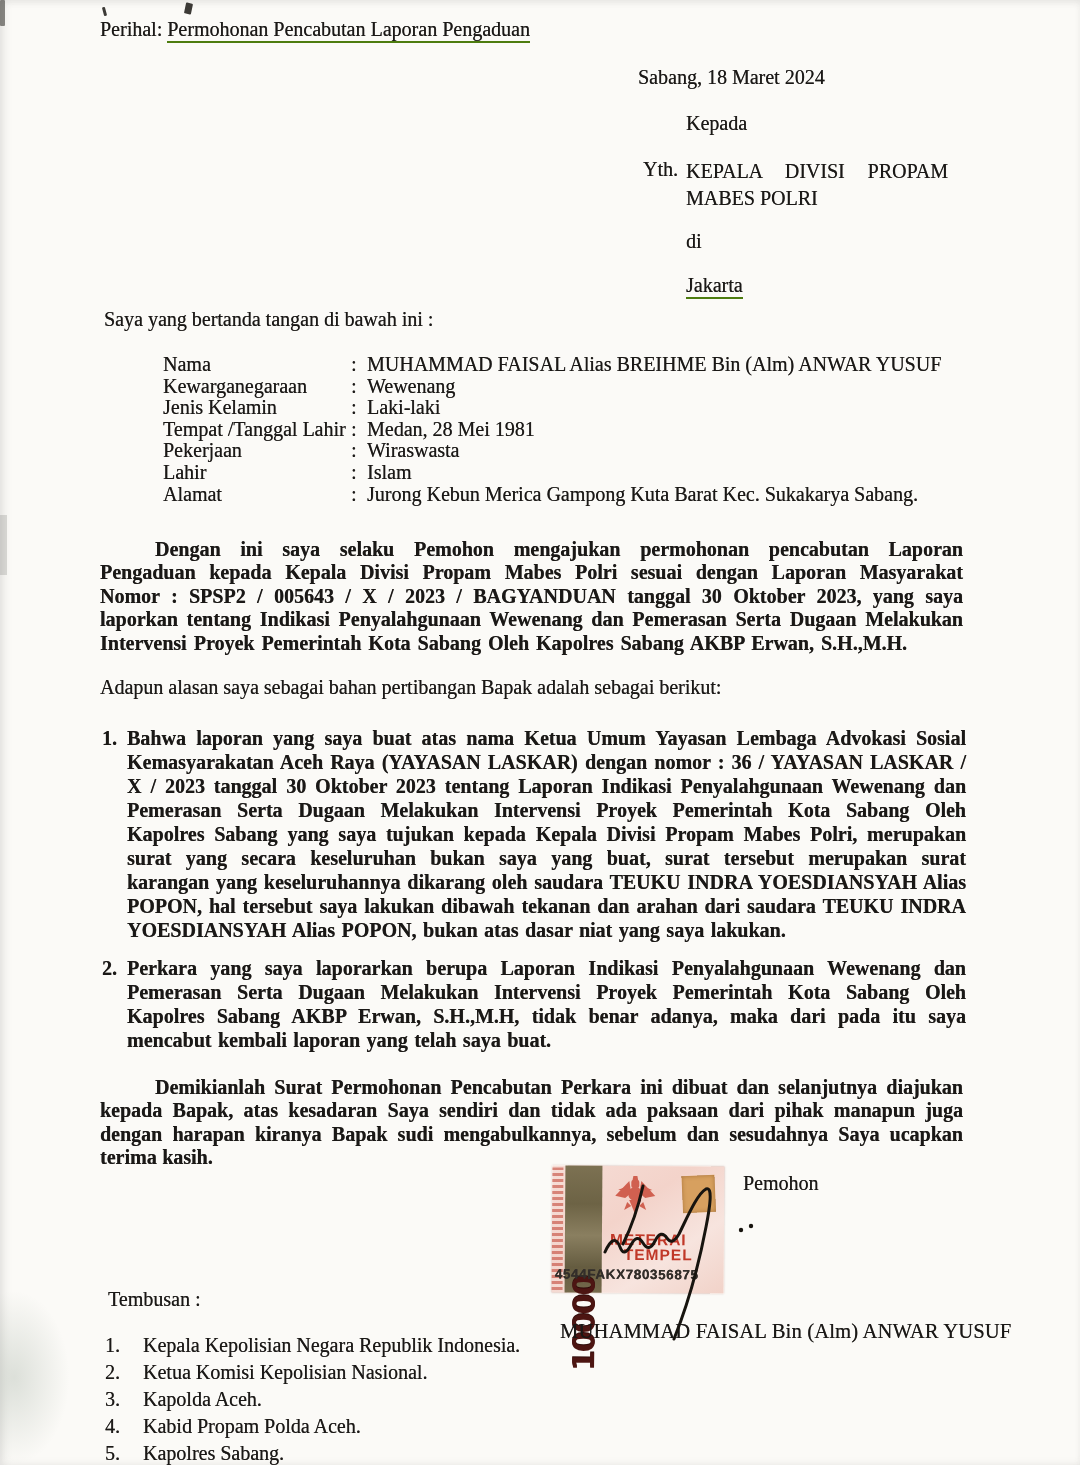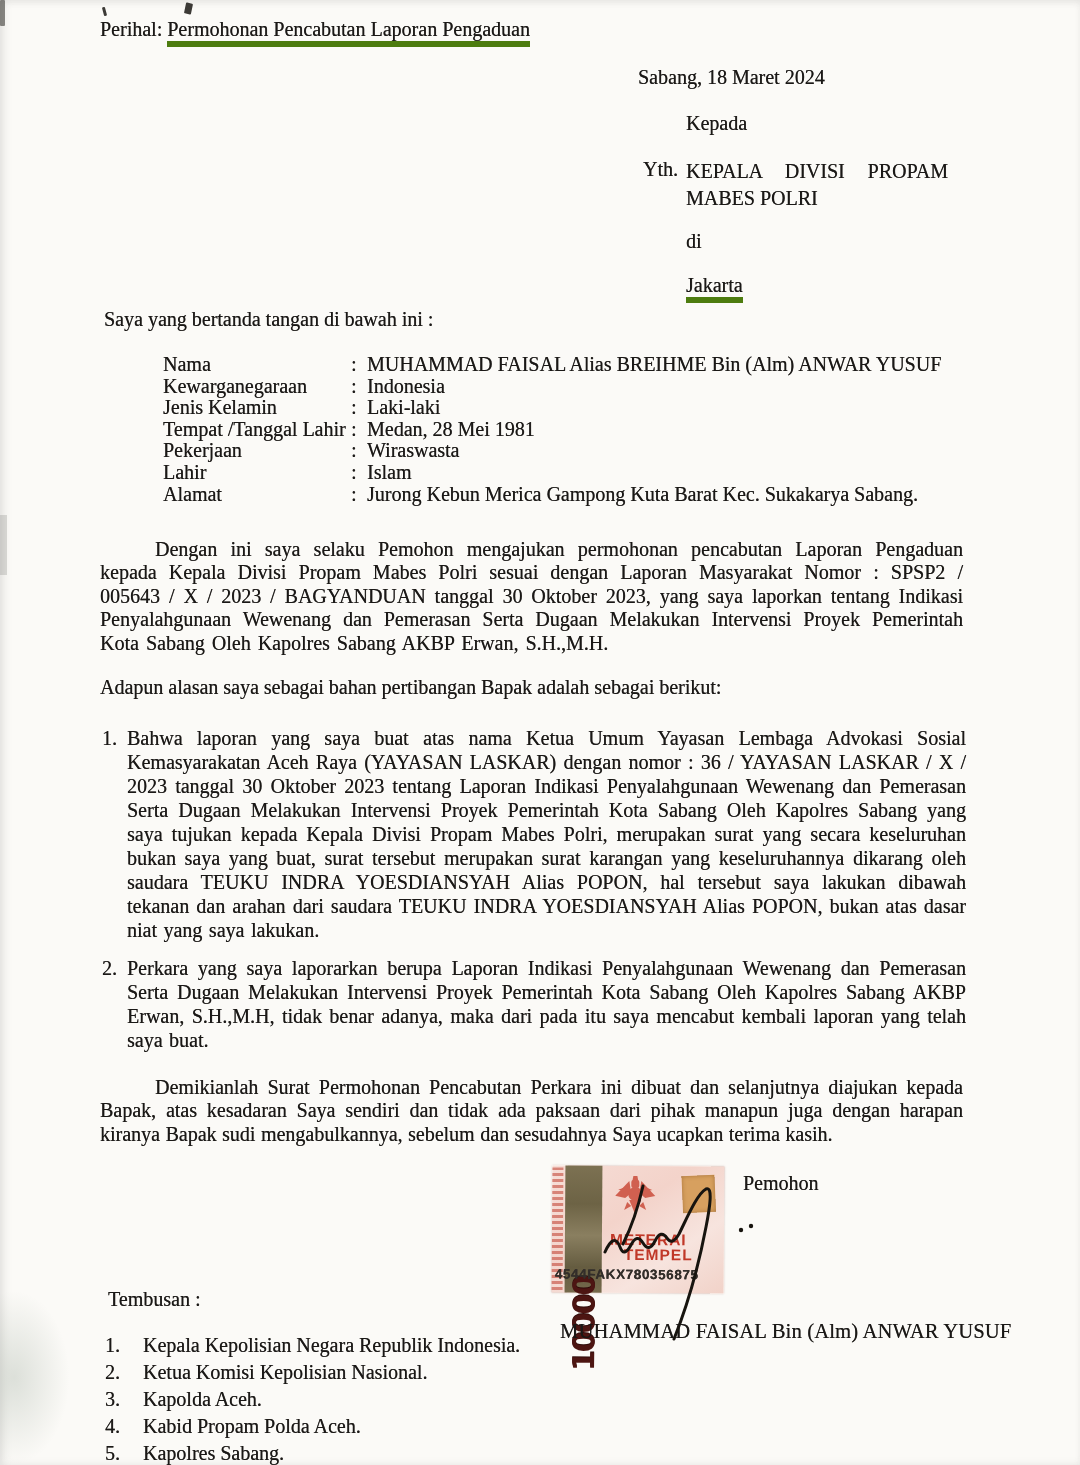--- a/index.html
+++ b/index.html
@@ -8,22 +8,22 @@
     width:1080px;height:1465px;
     margin:0 auto;
     background:#fbfaf7;
     font-family:"Liberation Serif", serif;
     color:#1a1816;
     overflow:hidden;
     box-shadow:inset 4px 0 8px rgba(60,60,55,.10), inset 0 3px 6px rgba(60,60,55,.05);
   }
   .txt{text-shadow:0.25px 0 0 rgba(25,22,20,.75);}
   .abs{position:absolute;}
-  .u{border-bottom:6px solid #4d7c0f;padding-bottom:1px;}
-  .just{text-align:justify;}
+  .u{border-bottom:2px solid #4d7c0f;padding-bottom:1px;}
+  .just{text-align:justify;font-weight:bold;}
 
   
   .perihal{left:100px;top:18px;font-size:20px;}
   .addr-date{left:638px;top:66px;font-size:20px;}
   .addr-kepada{left:686px;top:112px;font-size:20px;}
   .addr-yth{left:643px;top:158px;font-size:20px;display:flex;}
   .addr-yth .yth-label{width:43px;flex:none;}
   .addr-yth .recipient{width:262px;text-align:justify;line-height:27px;}
   .addr-di{left:686px;top:230px;font-size:20px;}
   .addr-city{left:686px;top:274px;font-size:20px;}
@@ -113,21 +113,21 @@
   <table class="abs identity txt">
     <tbody>
         <tr>
       <td class="lbl">Nama</td>
       <td class="sep">:</td>
       <td class="val">MUHAMMAD FAISAL Alias BREIHME Bin (Alm) ANWAR YUSUF</td>
     </tr>
     <tr>
       <td class="lbl">Kewarganegaraan</td>
       <td class="sep">:</td>
-      <td class="val">Indonesia</td>
+      <td class="val">Wewenang</td>
     </tr>
     <tr>
       <td class="lbl">Jenis Kelamin</td>
       <td class="sep">:</td>
       <td class="val">Laki-laki</td>
     </tr>
     <tr>
       <td class="lbl">Tempat /Tanggal Lahir</td>
       <td class="sep">:</td>
       <td class="val">Medan, 28 Mei 1981</td>

